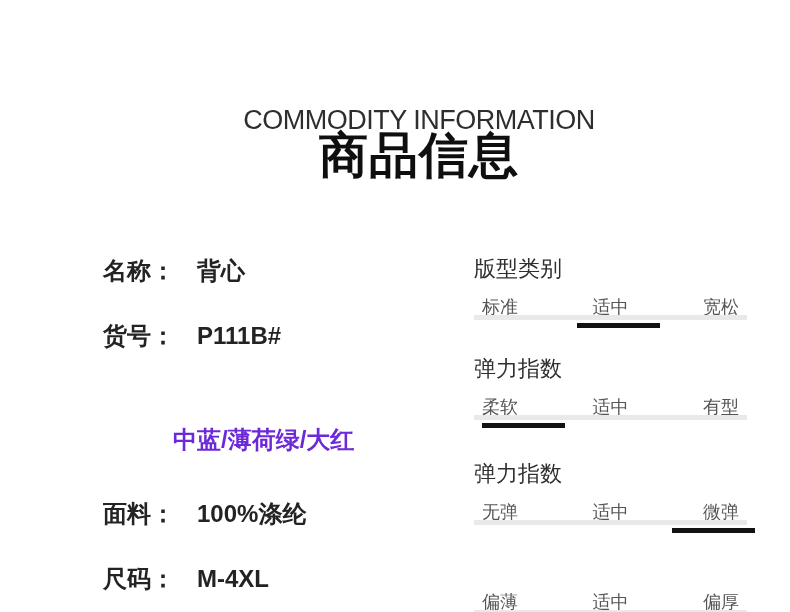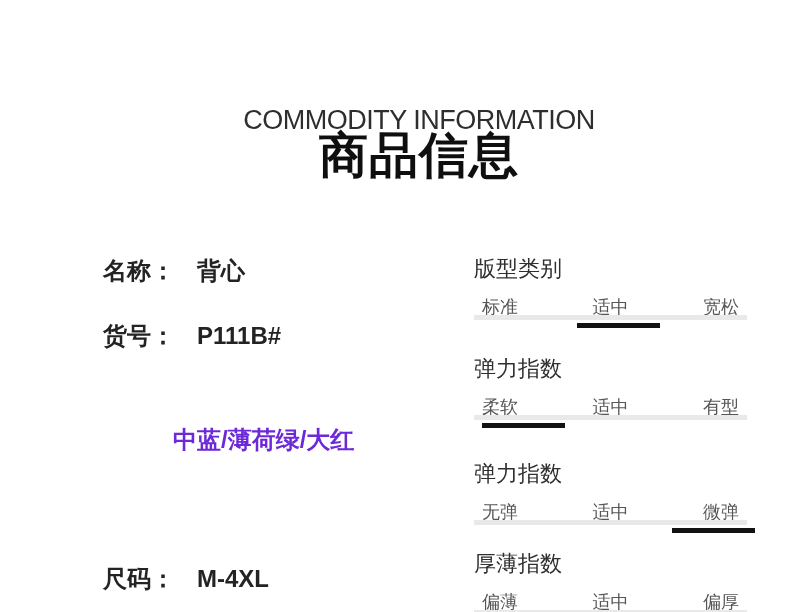--- a/index.html
+++ b/index.html
@@ -84,20 +84,23 @@
   <div class="field" style="top:217px">
     <span class="lbl">名称：</span><span class="val">背心</span>
   </div>
 
   <div class="field" style="top:282px">
     <span class="lbl">货号：</span><span class="val">P111B#</span>
   </div>
 
   <div class="field-cont" style="top:394px">中蓝/薄荷绿/大红</div>
 
+  <div class="field" style="top:460px">
+    <span class="lbl">面料：</span><span class="val">100%涤纶</span>
+  </div>
 
   <div class="field" style="top:525px">
     <span class="lbl">尺码：</span><span class="val">M-4XL</span>
   </div>
 
   <div class="idx-group" style="top:216px">
     <div class="idx-title">版型类别</div>
     <div class="idx-labels">
       <span>标准</span>
       <span>适中</span>
@@ -126,21 +129,20 @@
       <span>无弹</span>
       <span>适中</span>
       <span>微弹</span>
     </div>
     <div class="idx-bar">
       <div class="idx-bar-fill" style="left: 69.5%; background: rgb(18, 18, 18);"></div>
     </div>
   </div>
 
   <div class="idx-group" style="top:511px">
-    <div class="idx-title">厚薄指数</div>
     <div class="idx-labels">
       <span>偏薄</span>
       <span>适中</span>
       <span>偏厚</span>
     </div>
     <div class="idx-bar">
       <div class="idx-bar-fill" style="left: 34.75%; background: rgb(18, 18, 18);"></div>
     </div>
   </div>
 

